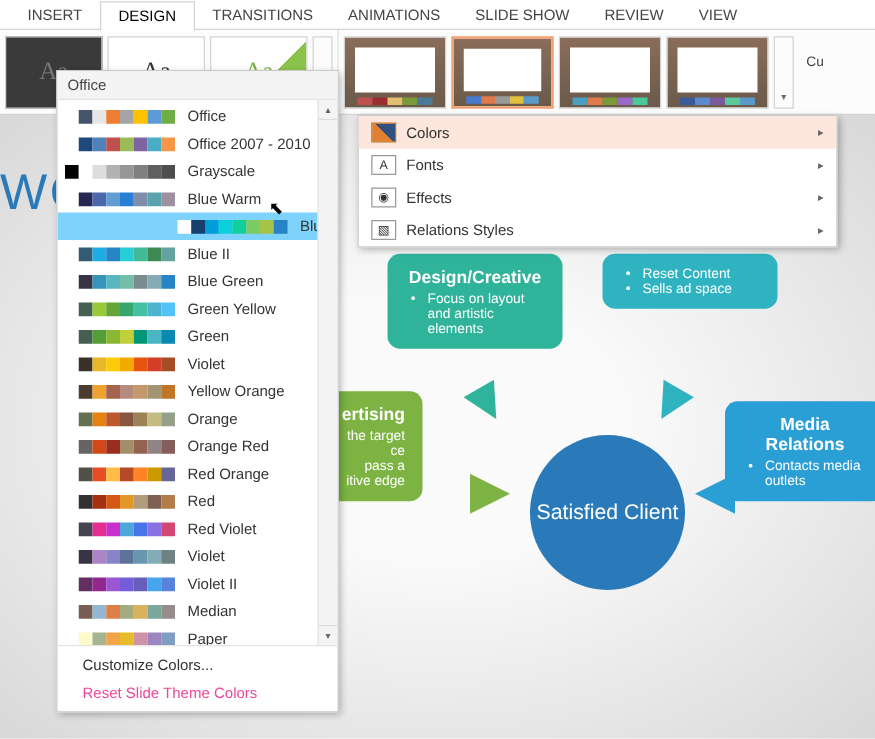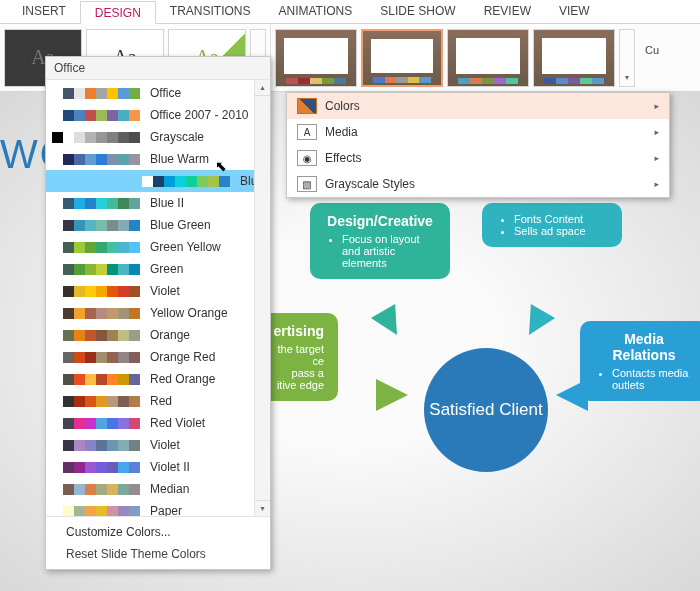--- a/index.html
+++ b/index.html
@@ -1,20 +1,20 @@
 <!DOCTYPE html>
 <html><head>
 <meta charset="utf-8">
 <style>
 * { box-sizing: border-box; margin: 0; padding: 0; }
 body { font-family: "Segoe UI", Arial, sans-serif; font-size: 12px; background: #fff; width: 700px; height: 591px; overflow: hidden; position: relative; }
 
-.ribbon-tabs { display: flex; border-bottom: 1px solid #d4d4d4; height: 24px; background: #fff; padding-left: 8px; }
+.ribbon-tabs { display: flex; border-bottom: 1px solid #d4d4d4; height: 24px; background: #fff; padding-left: 8px; align-items: center; }
 .ribbon-tab { padding: 4px 14px; font-size: 12px; color: #444; cursor: pointer; text-transform: uppercase; }
-.ribbon-tab.active { color: #be185d; border: 1px solid #d4d4d4; border-bottom: 1px solid #fff; background: #fff; position: relative; top: 1px; }
+.ribbon-tab.active { color: #000000; border: 1px solid #d4d4d4; border-bottom: 1px solid #fff; background: #fff; position: relative; top: 1px; }
 
 .ribbon-content { display: flex; height: 68px; border-bottom: 1px solid #d4d4d4; background: #fcfcfc; }
 .theme-gallery { display: flex; align-items: center; padding: 4px; gap: 4px; }
 .theme-thumb { width: 78px; height: 58px; border: 1px solid #d4d4d4; background: #fff; display: flex; align-items: center; justify-content: center; font-size: 20px; position: relative; }
 .theme-thumb.dark { background: #3a3a3a; color: #777; }
 .theme-thumb .aa { font-family: Georgia, serif; }
 .theme-thumb.green .aa { color: #7cb342; }
 .theme-thumb.green { background: linear-gradient(135deg, #fff 60%, #8bc34a 60%); }
 .dropdown-arrow { width: 16px; height: 58px; border: 1px solid #d4d4d4; display: flex; align-items: flex-end; justify-content: center; padding-bottom: 4px; font-size: 8px; color: #666; }
 
@@ -40,21 +40,21 @@
 .scroll-arrow.down { position: absolute; bottom: 0; left: 0; right: 0; border-top: 1px solid #dcdcdc; border-bottom: none; }
 .colors-items { padding: 2px 0; }
 .color-item { display: flex; align-items: center; padding: 2px 6px; height: 22px; cursor: pointer; }
 .color-item:hover, .color-item.hover { background: #7dd3fc; justify-content: flex-end; }
 .swatch-row { display: flex; margin-right: 10px; }
 .swatch { width: 11px; height: 11px; }
 .color-name { font-size: 12px; color: #333; }
 .cursor-arrow { position: absolute; left: 215px; top: 158px; font-size: 14px; pointer-events: none; color: #000; z-index: 50; }
 .panel-footer { border-top: 1px solid #e4e4e4; padding: 4px 0; }
 .panel-footer .fitem { padding: 4px 20px; font-size: 12px; color: #333; }
-.panel-footer .fitem.disabled { color: #404040; }
+.panel-footer .fitem.disabled { color: #ec4899; }
 
 
 .submenu { position: absolute; left: 286px; top: 92px; width: 384px; background: #fff; border: 1px solid #c8c8c8; box-shadow: 2px 2px 6px rgba(0,0,0,0.3); z-index: 20; }
 .submenu-item { display: flex; align-items: center; padding: 5px 10px; font-size: 12px; color: #333; }
 .submenu-item.hl { background: #fde7dd; }
 .submenu-item .icon { width: 20px; height: 16px; margin-right: 8px; display: inline-flex; align-items: center; justify-content: center; border: 1px solid #999; font-size: 10px; }
 .submenu-item .arrow { margin-left: auto; font-size: 9px; color: #666; }
 
 
 .slide-bg { position: absolute; left: 0; top: 92px; right: 0; bottom: 0; background: radial-gradient(ellipse at center, #fafafa 30%, #d8d8d8 100%); z-index: 1; overflow: hidden; }
@@ -155,21 +155,21 @@
   <div class="title-dash"></div>
   <div class="diagram">
     <div class="box green">
       <h4>Design/Creative</h4>
       <ul>
           <li>Focus on layout and artistic elements</li>
         </ul>
     </div>
     <div class="box teal">
       <ul>
-          <li>Fonts Content</li>
+          <li>Reset Content</li>
           <li>Sells ad space</li>
         </ul>
     </div>
     <div class="box lgreen">
       <h4 style="text-align:right">ertising</h4>
       <ul style="text-align:right;list-style:none;padding:0">
         <li>the target</li>
           <li>ce</li>
           <li>pass a</li>
           <li>itive edge</li>
@@ -192,31 +192,31 @@
 </div>
 
 <div class="submenu">
   <div class="submenu-item hl">
     <span class="icon" style="background:linear-gradient(45deg,#e08030 50%,#305080 50%);border-color:#c07020;color:transparent">.</span>
     <span>Colors</span>
       <span class="arrow">▸</span>
   </div>
   <div class="submenu-item">
     <span class="icon">A</span>
-    <span>Media</span>
+    <span>Fonts</span>
       <span class="arrow">▸</span>
   </div>
   <div class="submenu-item">
     <span class="icon">◉</span>
     <span>Effects</span>
       <span class="arrow">▸</span>
   </div>
   <div class="submenu-item">
     <span class="icon">▧</span>
-    <span>Grayscale Styles</span>
+    <span>Relations Styles</span>
       <span class="arrow">▸</span>
   </div>
 </div>
 
 <div class="colors-panel">
   <div class="section-label">Office</div>
   <div class="colors-list">
     <div class="colors-items" id="colors-items">
         <div class="color-item">
           <div class="swatch-row">

